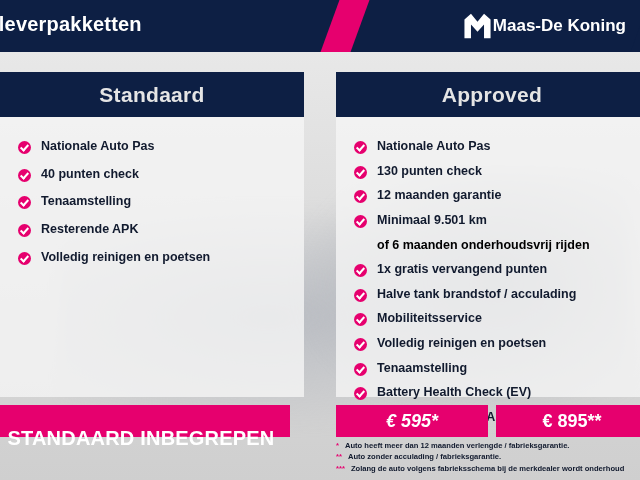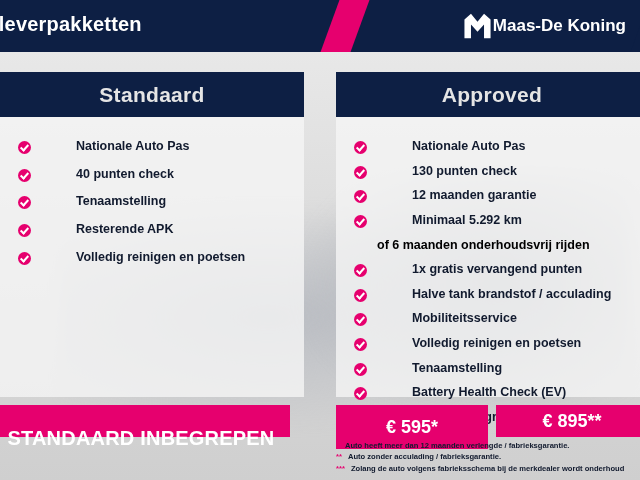--- a/index.html
+++ b/index.html
@@ -154,21 +154,20 @@
     border: solid #ffffff;
     border-width: 0 2px 2px 0;
     transform: rotate(42deg);
   }
   .check.invisible { visibility: hidden; }
   .feature-text {
     font-size: 12.5px;
     font-weight: bold;
     color: #111a2e;
     line-height: 1.25;
-    margin-left: 35px;
   }
   .feature-subtext {
     font-size: 12.5px;
     font-weight: bold;
     color: #000000;
     line-height: 1.25;
   }
 
   
   .banner {
@@ -184,21 +183,21 @@
   }
   .banner-left .banner-text {
     color: #ffffff;
     font-size: 20px;
     font-weight: bold;
     letter-spacing: 0.2px;
     margin-top: 34px;
   }
   .banner-mid {
     left: 336px; top: 405px;
-    width: 152px; height: 44px;
+    width: 152px; height: 32px; font-style: italic;
   }
   .banner-right {
     left: 496px; top: 405px;
     width: 152px; height: 32px;
   }
   .price-text {
     color: #ffffff;
     font-size: 18px;
     font-weight: bold;
   }
@@ -285,21 +284,21 @@
       <li class="feature-item">
         <span class="check"></span>
         <span class="feature-text">130 punten check</span>
       </li>
       <li class="feature-item">
         <span class="check"></span>
         <span class="feature-text">12 maanden garantie</span>
       </li>
       <li class="feature-item">
         <span class="check"></span>
-        <span class="feature-text">Minimaal 5.292 km</span>
+        <span class="feature-text">Minimaal 9.501 km</span>
       </li>
       <li class="feature-item">
         <span class="check invisible"></span>
         <span class="feature-subtext">of 6 maanden onderhoudsvrij rijden</span>
       </li>
       <li class="feature-item">
         <span class="check"></span>
         <span class="feature-text">1x gratis vervangend punten</span>
       </li>
       <li class="feature-item">

